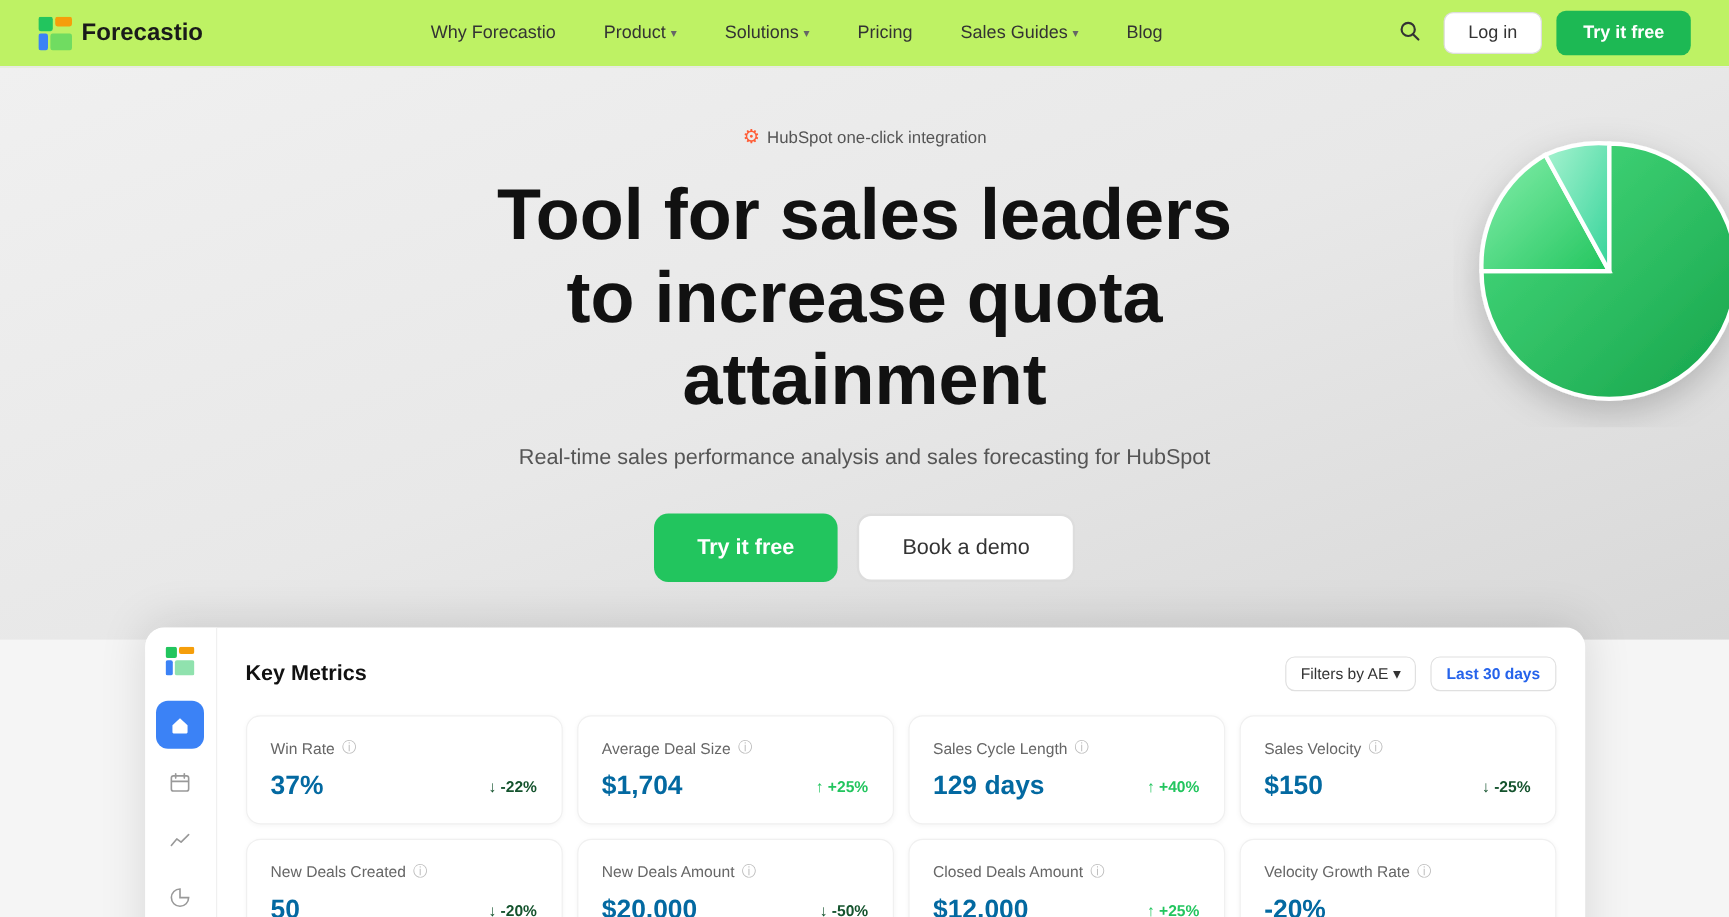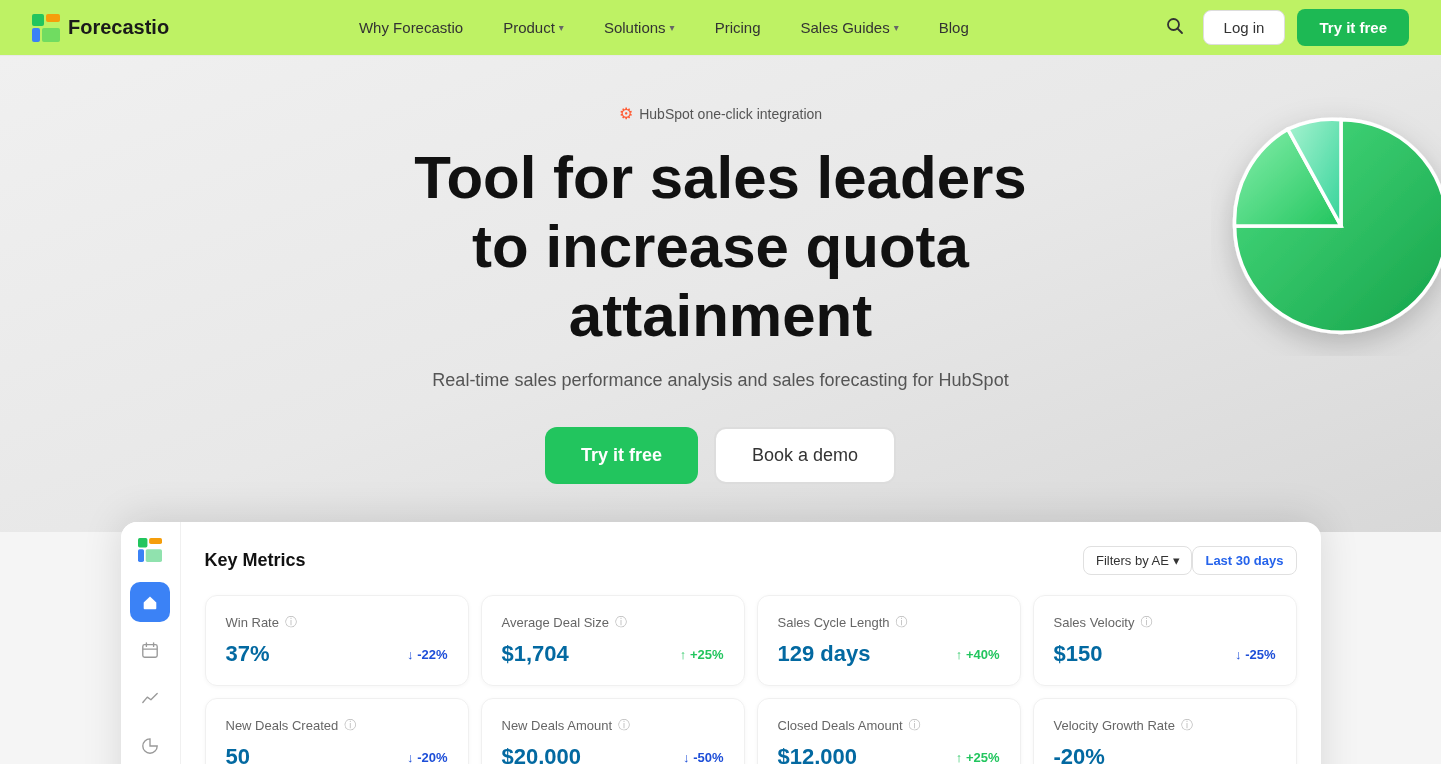--- a/index.html
+++ b/index.html
@@ -90,21 +90,21 @@
     }
     .sidebar-item.active { background: #3b82f6; color: #fff; }
     .main-content { flex: 1; padding: 24px; }
 
     
     .metrics-header {
       display: flex; align-items: center; justify-content: space-between;
       margin-bottom: 20px;
     }
     .metrics-title { font-size: 18px; font-weight: 700; color: #111; }
-    .metrics-filters { display: flex; align-items: center; }
+    .metrics-filters { display: flex; align-items: center; gap: 12px; }
     .filter-btn {
       display: flex; align-items: center; gap: 4px;
       padding: 6px 12px; border: 1px solid #e0e0e0; border-radius: 8px;
       font-size: 13px; color: #333; background: #fff; cursor: pointer;
     }
     .date-btn {
       display: flex; align-items: center; gap: 4px;
       padding: 6px 12px; border: 1px solid #e0e0e0; border-radius: 8px;
       font-size: 13px; color: #2563eb; background: #fff; cursor: pointer; font-weight: 600;
     }
@@ -119,21 +119,21 @@
       padding: 18px 20px; box-shadow: 0 1px 4px rgba(0,0,0,0.04);
     }
     .metric-label {
       display: flex; align-items: center; gap: 6px;
       font-size: 13px; color: #666; margin-bottom: 10px;
     }
     .metric-label .help { color: #bbb; font-size: 12px; }
     .metric-value-row { display: flex; align-items: center; justify-content: space-between; }
     .metric-value { font-size: 22px; font-weight: 700; color: #0369a1; }
     .metric-change { font-size: 13px; font-weight: 600; display: flex; align-items: center; gap: 2px; }
-    .metric-change.down { color: #1d4ed8; }
+    .metric-change.down { color: #14532d; }
     .metric-change.up { color: #22c55e; }
   </style>
 </head>
 <body>
 
 <nav>
   <a class="nav-logo" href="#">
     <svg class="logo-icon" viewBox="0 0 28 28" fill="none">
       <rect x="0" y="0" width="12" height="12" rx="2" fill="#22c55e"></rect>
       <rect x="14" y="0" width="14" height="8" rx="2" fill="#f59e0b"></rect>

